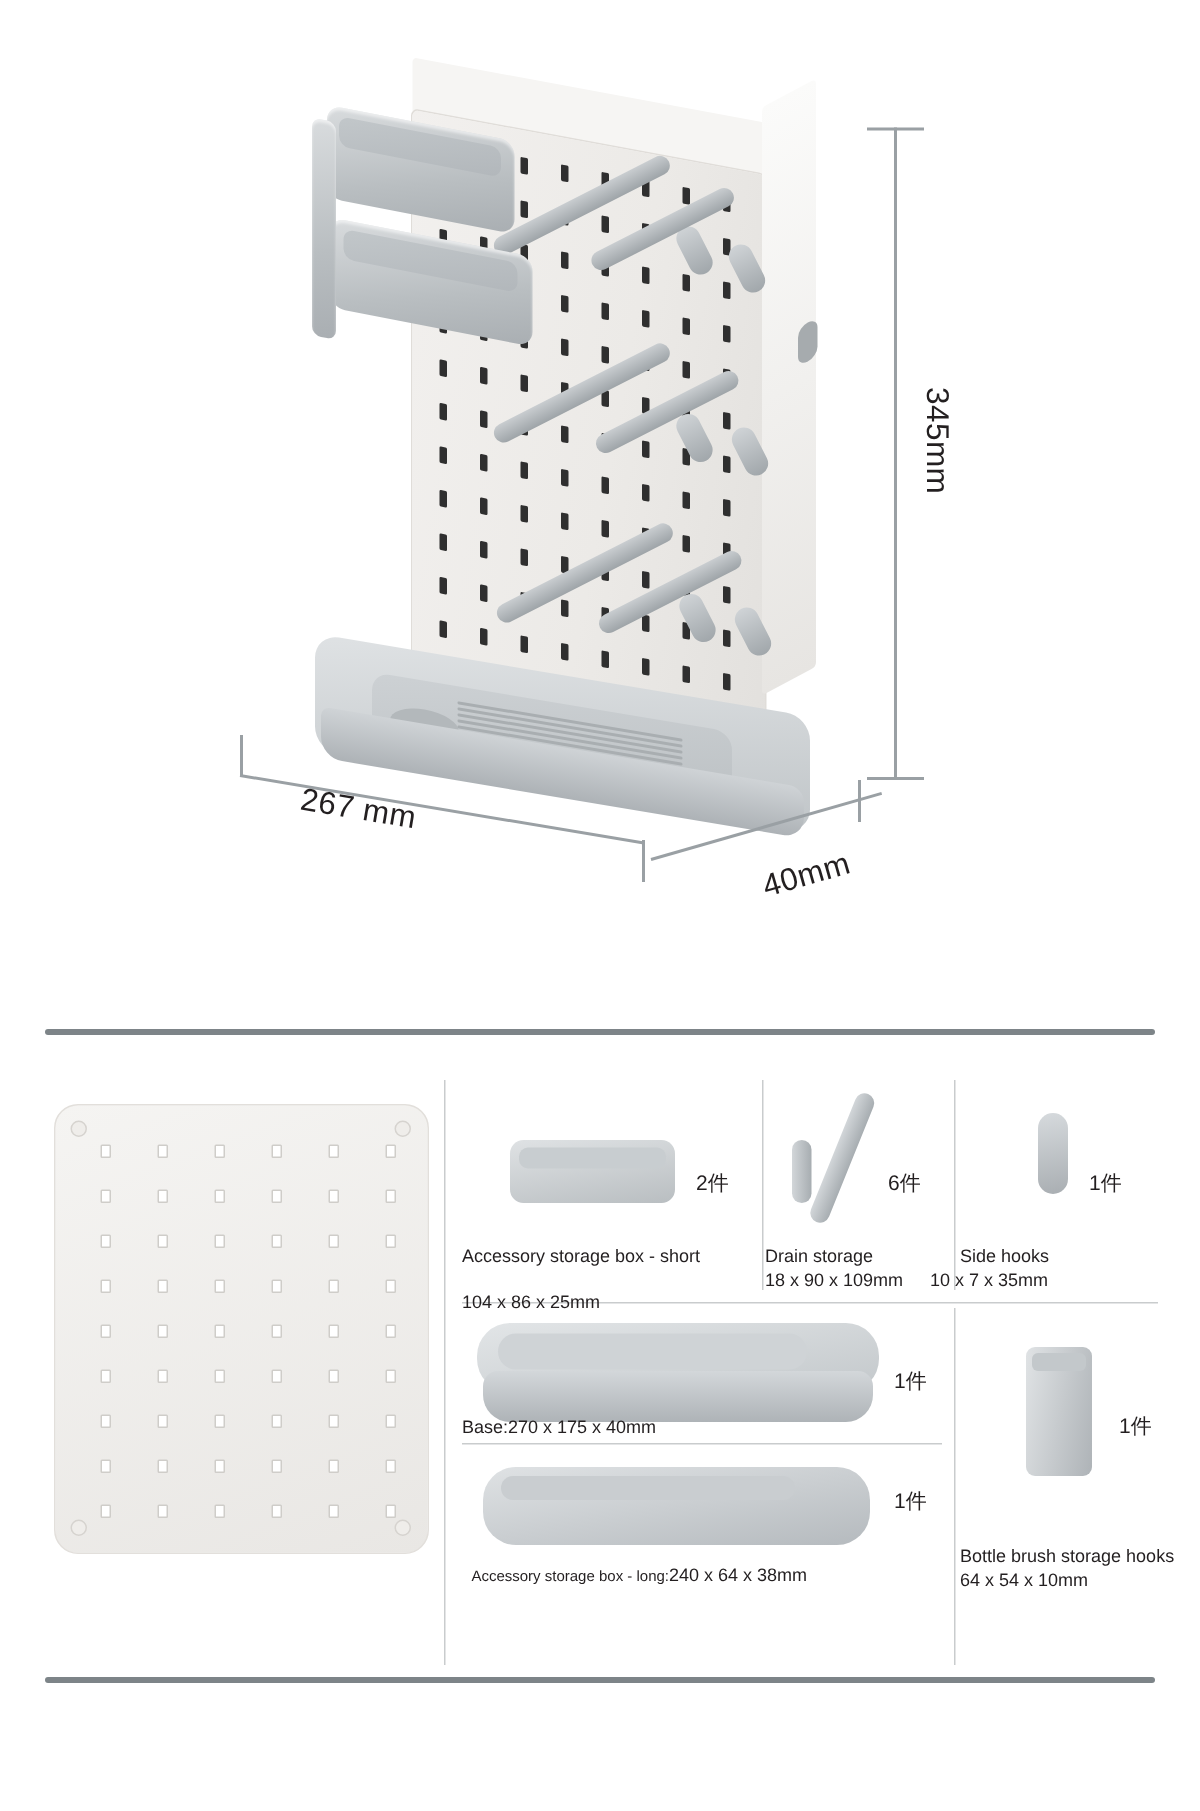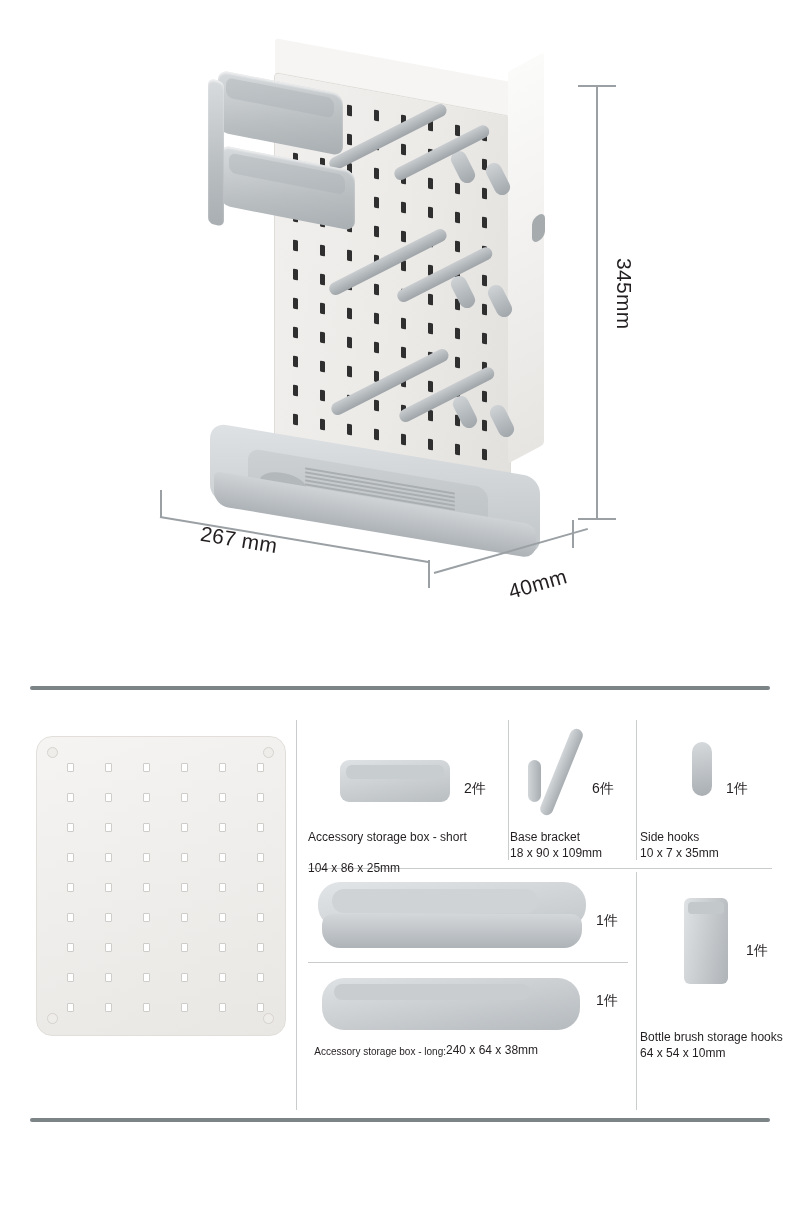--- a/index.html
+++ b/index.html
@@ -438,34 +438,35 @@
   <div class="shape-box-short" style="left:340px; top:60px;">
     <div class="lip"></div>
   </div>
   <div class="qty" style="left:464px; top:80px;">2件</div>
   <div class="part-caption" style="left:308px; top:130px; width:190px;">Accessory storage box - short</div>
   <div class="part-caption" style="left:308px; top:146px; width:190px;margin-top:15px;">104 x 86 x 25mm</div>
 
   <div class="shape-bracket-bar" style="left:555px; top:26px; height:92px; transform:rotate(22deg); transform-origin:center;"></div>
   <div class="shape-bracket-bar" style="left:528px; top:60px; height:42px;"></div>
   <div class="qty" style="left:592px; top:80px;">6件</div>
-  <div class="part-caption" style="left:510px; top:130px; width:126px;">Base bracket</div>
+  <div class="part-caption" style="left:510px; top:130px; width:126px;">Drain storage</div>
   <div class="part-caption" style="left:510px; top:146px; width:126px;">18 x 90 x 109mm</div>
 
   <div class="shape-hook" style="left:692px; top:42px;"></div>
   <div class="qty" style="left:726px; top:80px;">1件</div>
   <div class="part-caption" style="left:640px; top:130px; width:150px;">Side hooks</div>
-  <div class="part-caption" style="left:640px; top:146px; width:150px;">10 x 7 x 35mm</div>
+  <div class="part-caption" style="left:620px; top:146px; width:150px;">10 x 7 x 35mm</div>
 
   <div class="shape-base" style="left:318px; top:182px;">
     <div class="b-top"></div>
     <div class="b-inner"></div>
     <div class="b-front"></div>
   </div>
   <div class="qty" style="left:596px; top:212px;">1件</div>
+  <div class="part-caption" style="left:308px; top:244px; width:320px;">Base:270 x 175 x 40mm</div>
 
   <div class="shape-long-box" style="left:322px; top:278px;">
     <div class="lip"></div>
   </div>
   <div class="qty" style="left:596px; top:292px;">1件</div>
   <div class="part-caption" style="left:306px; top:344px; width:140px; text-align:right; font-size:10px;">Accessory storage box - long:</div>
   <div class="part-caption" style="left:446px; top:343px; width:180px; text-align:left; font-size:12px;">240 x 64 x 38mm</div>
 
   <div class="shape-tube" style="left:684px; top:198px;">
     <div class="t-open"></div>

